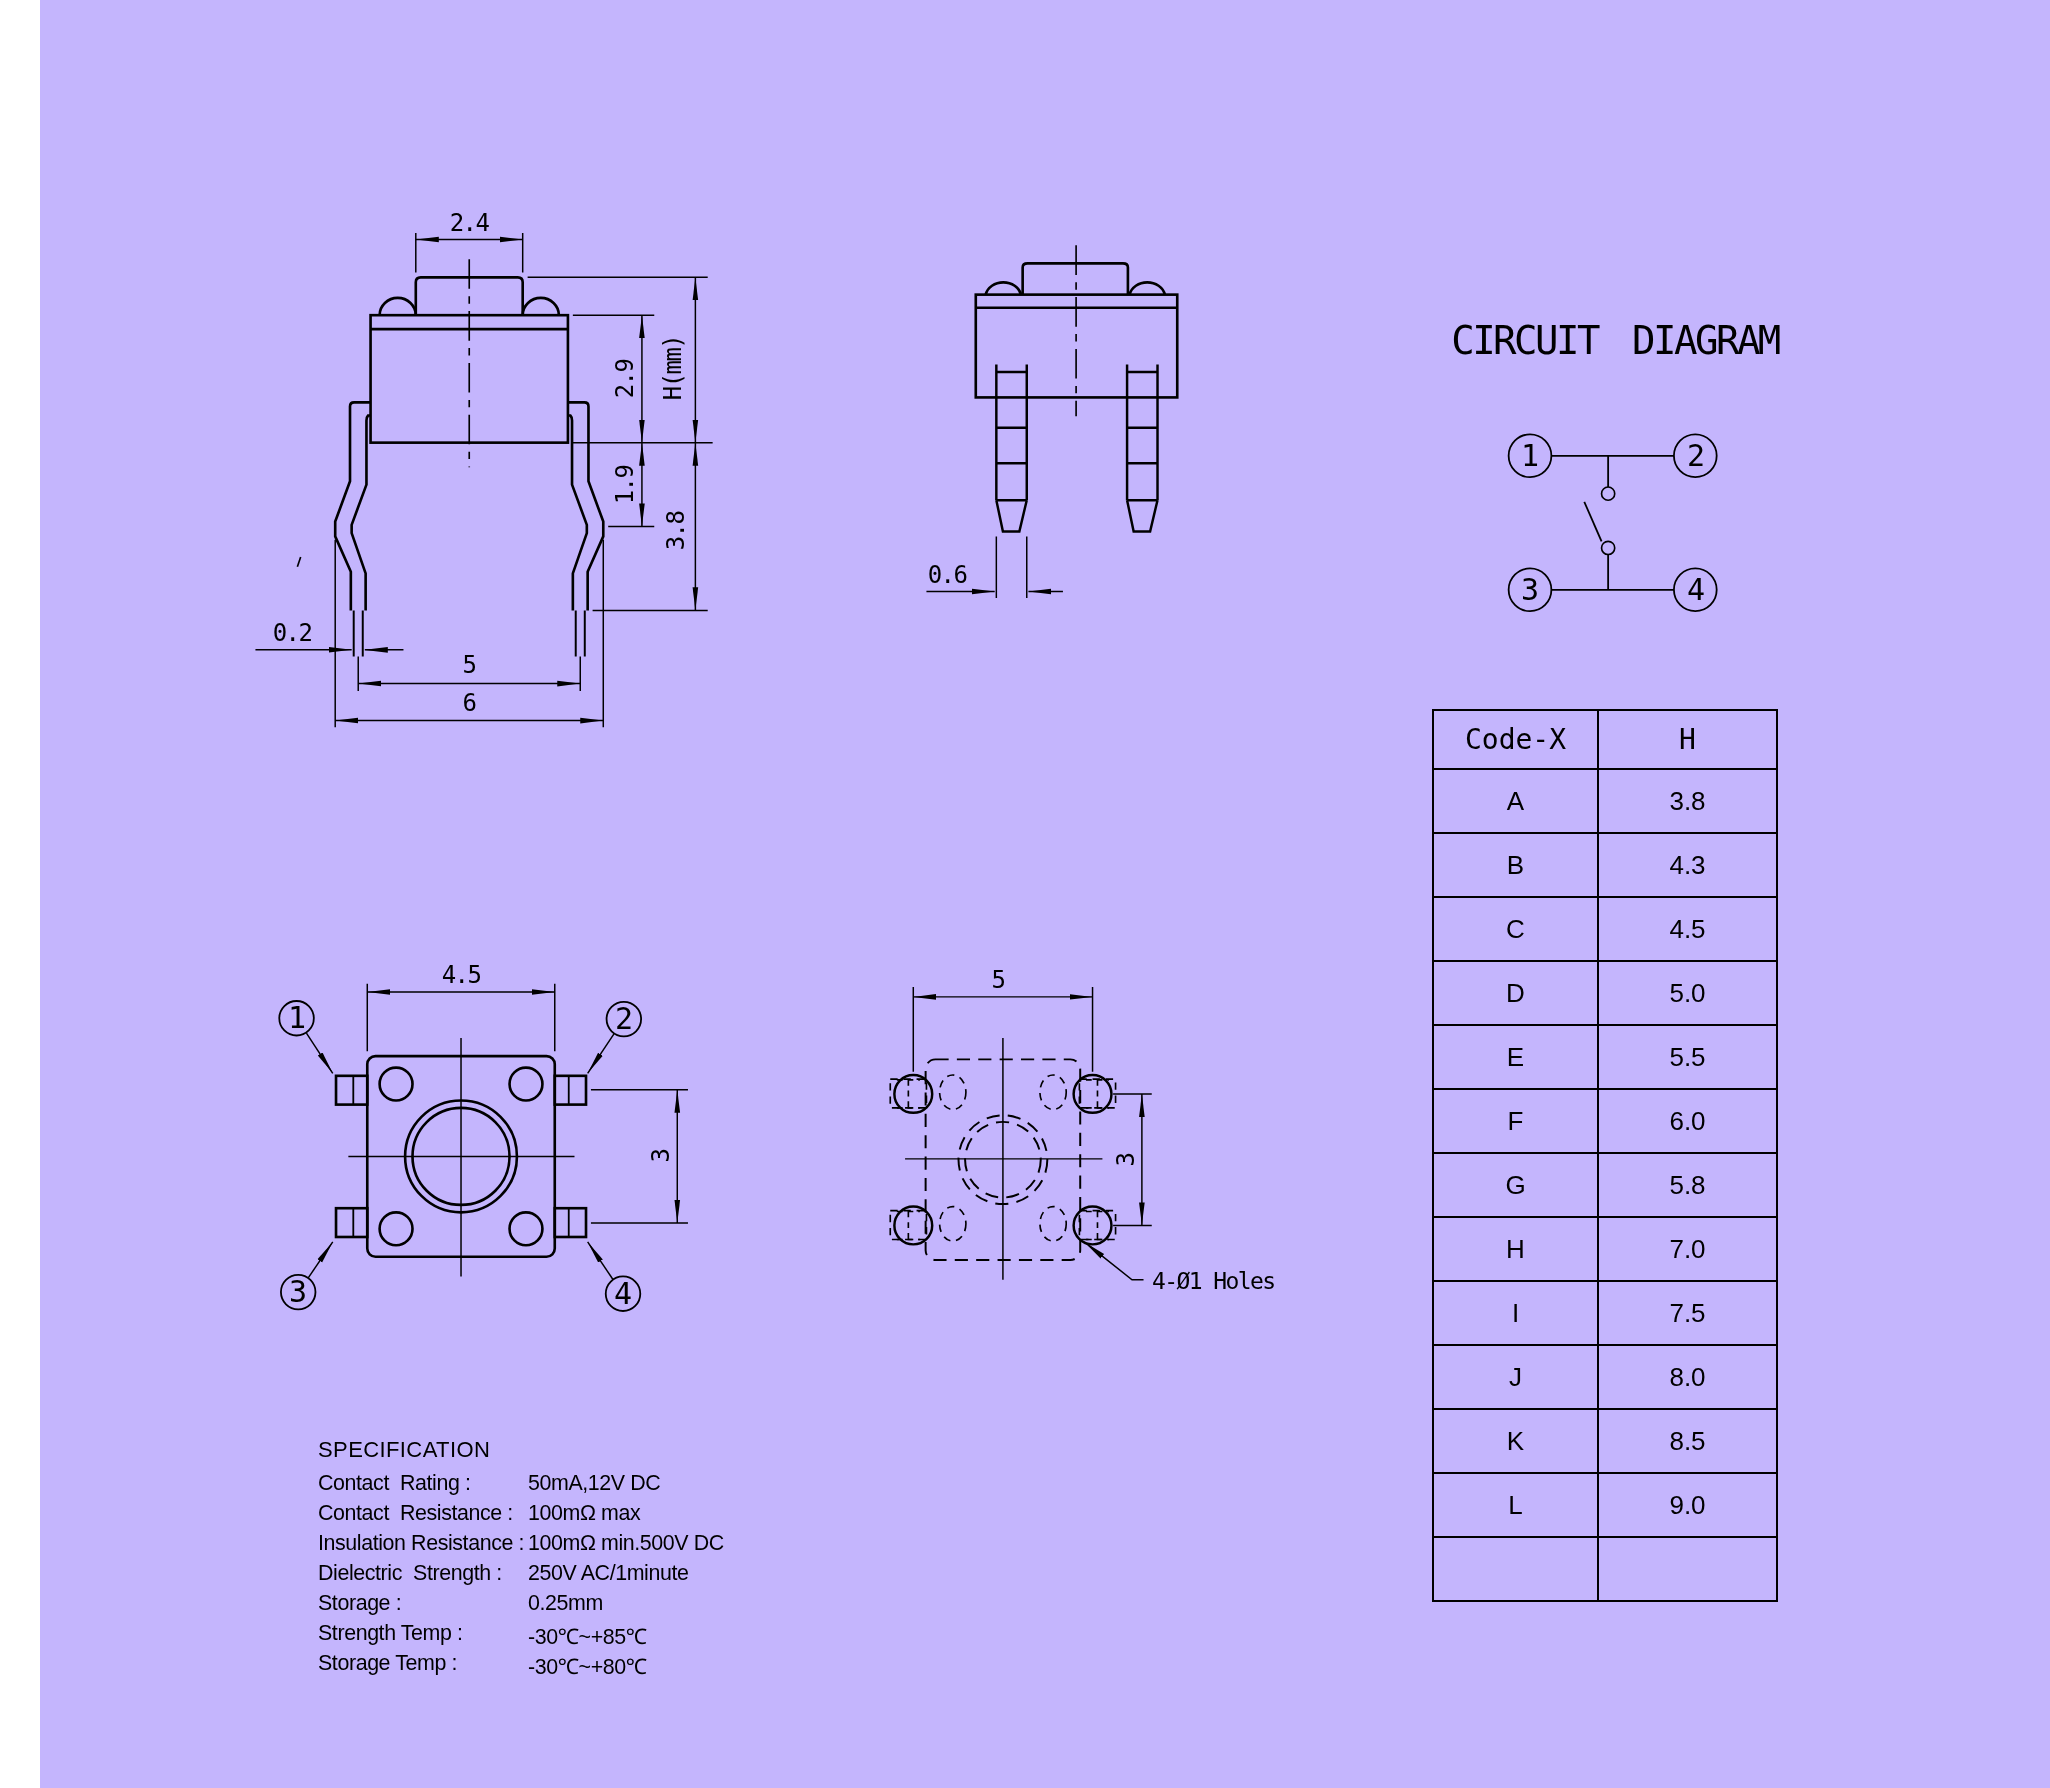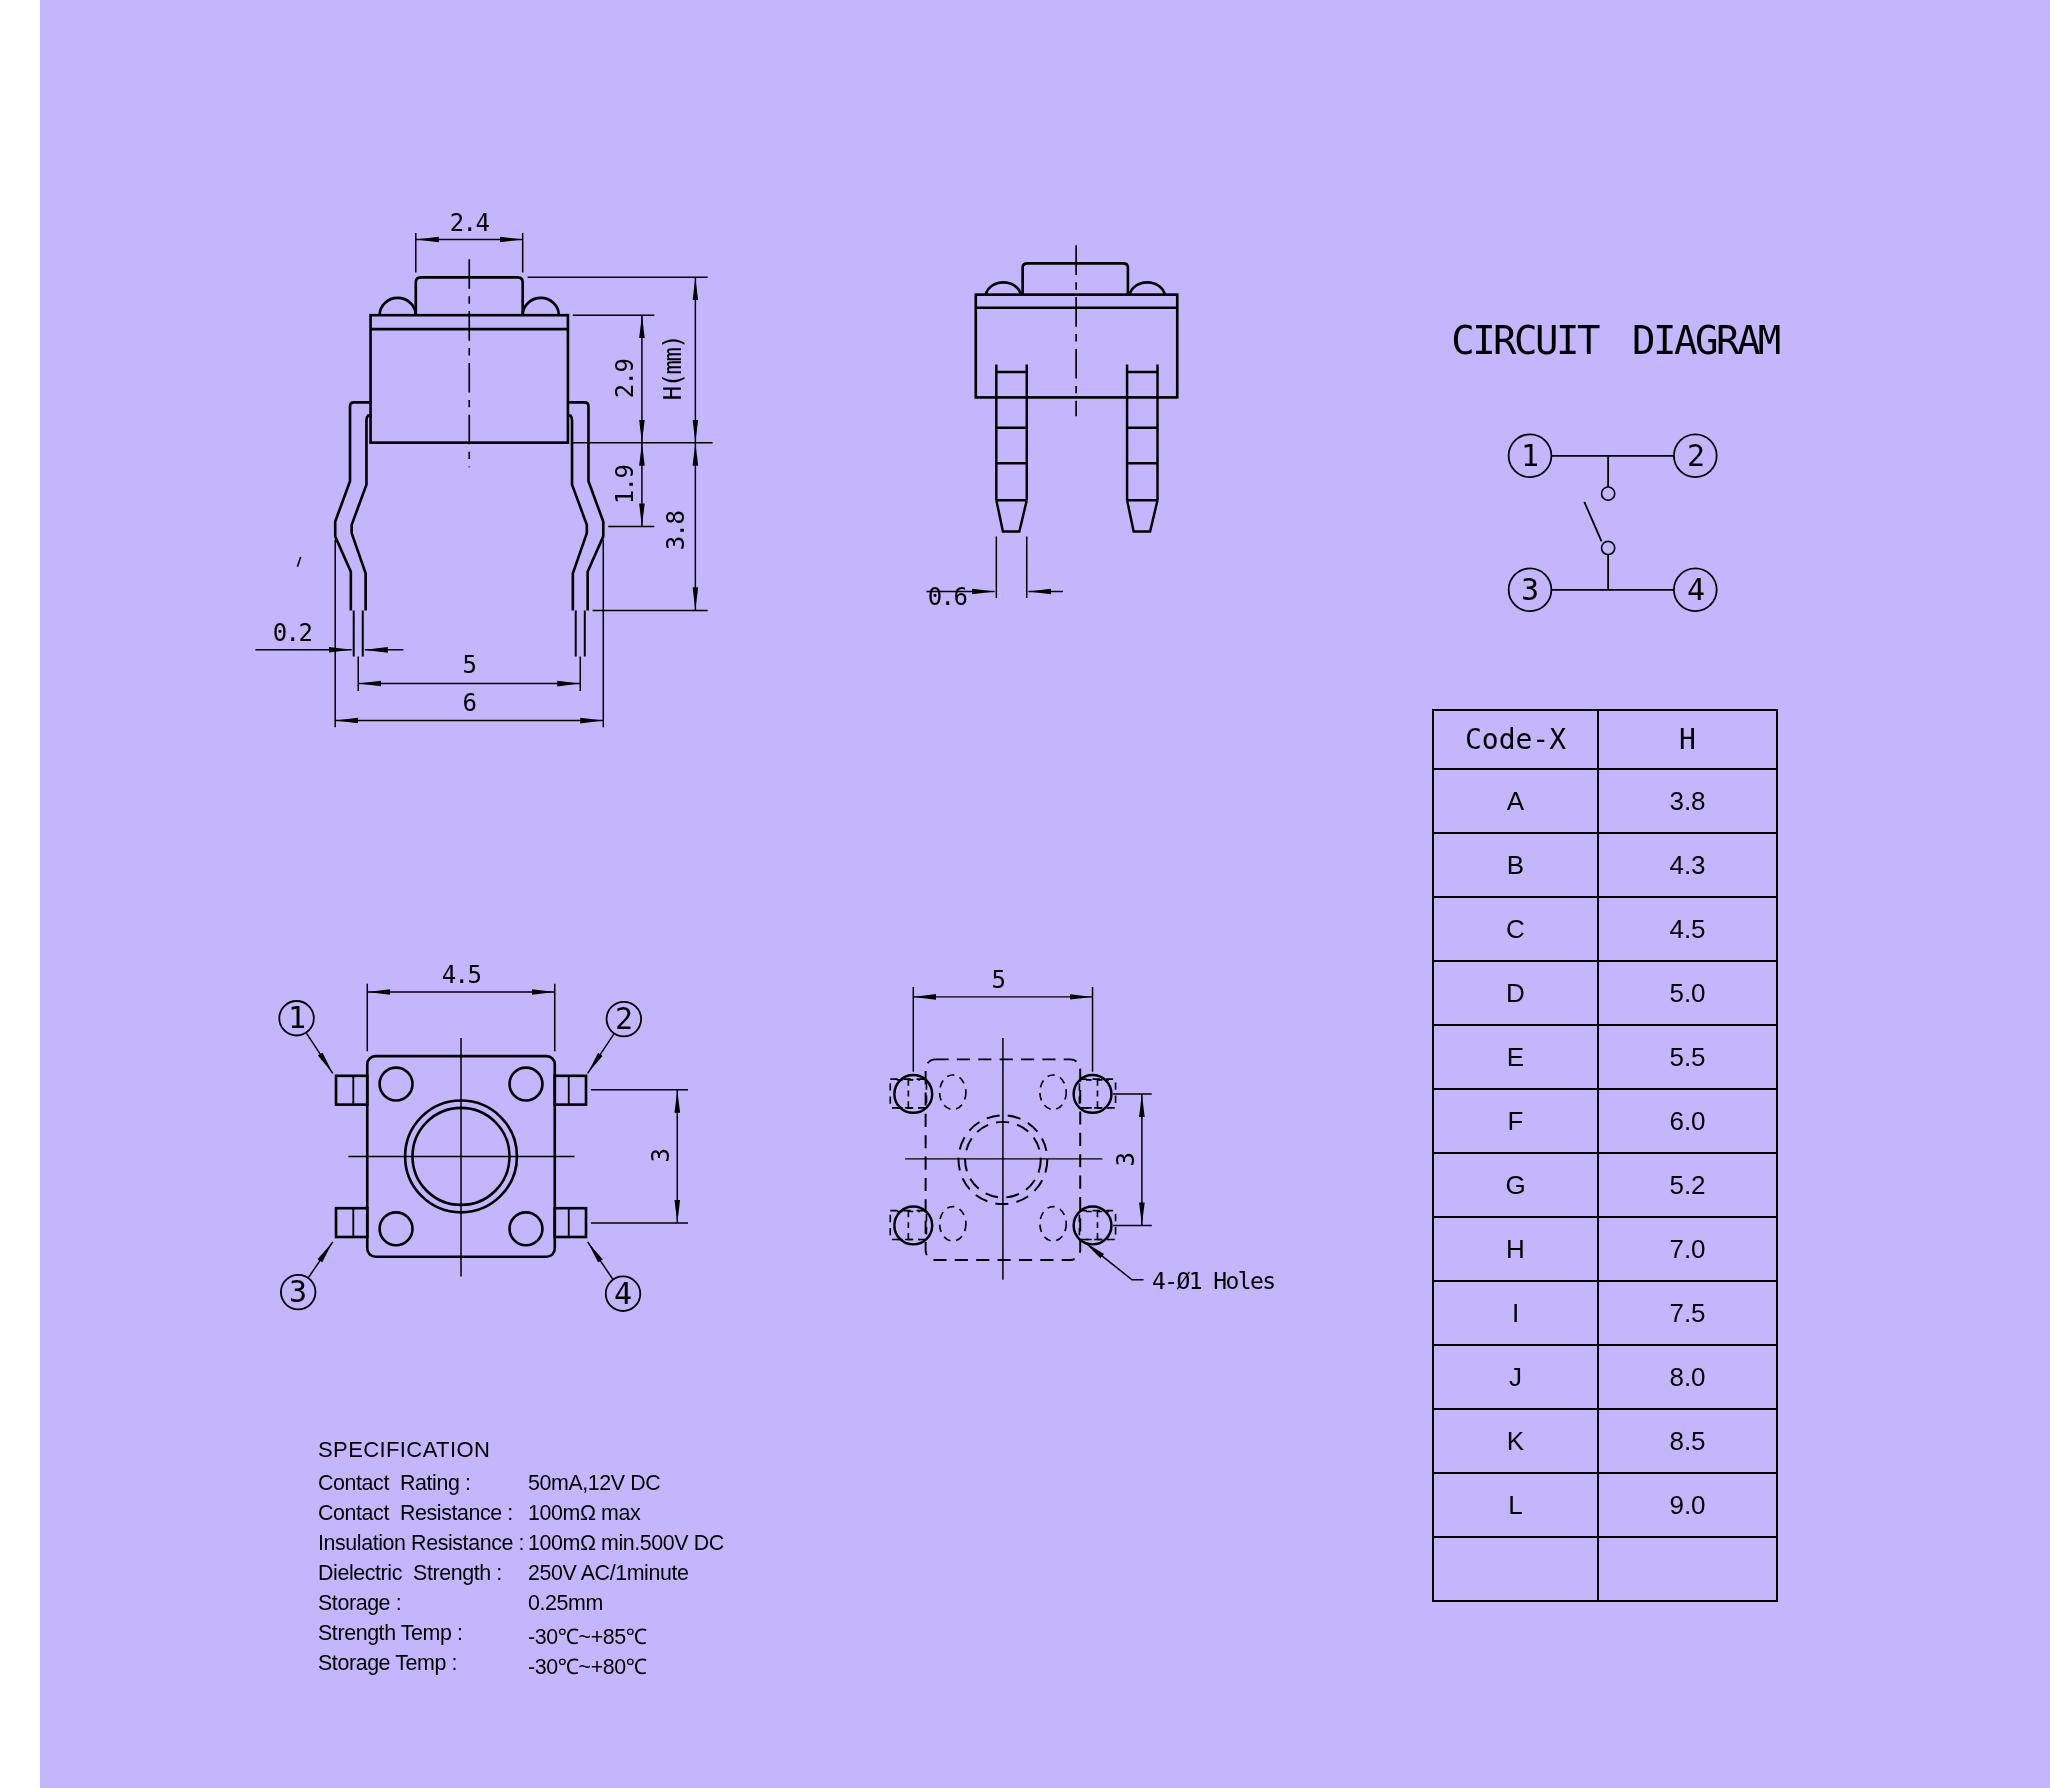--- a/index.html
+++ b/index.html
@@ -214,21 +214,21 @@
 
   <div class="lbl" style="left:429px; top:223px;">2.4</div>
   <div class="lbl v" style="left:633px; top:368px;">H(mm)</div>
   <div class="lbl v" style="left:585px; top:379px;">2.9</div>
   <div class="lbl v" style="left:585px; top:485px;">1.9</div>
   <div class="lbl v" style="left:636px; top:531px;">3.8</div>
   <div class="lbl" style="left:252px; top:633px;">0.2</div>
   <div class="lbl" style="left:429px; top:665px;">5</div>
   <div class="lbl" style="left:429px; top:703px;">6</div>
 
-  <div class="lbl" style="left:907px; top:597px;">0.6</div>
+  <div class="lbl" style="left:907px; top:575px;">0.6</div>
 
   <div class="lbl cad-title" style="left:1575px; top:340px;">CIRCUIT DIAGRAM</div>
   <div class="lbl callnum" style="left:1490px; top:456px;">1</div>
   <div class="lbl callnum" style="left:1656px; top:456px;">2</div>
   <div class="lbl callnum" style="left:1490px; top:590px;">3</div>
   <div class="lbl callnum" style="left:1656px; top:590px;">4</div>
 
   <div class="lbl" style="left:421px; top:975px;">4.5</div>
   <div class="lbl v" style="left:621px; top:1156px;">3</div>
   <div class="lbl callnum" style="left:257px; top:1018px;">1</div>
@@ -267,21 +267,21 @@
       <tr>
           <td>E</td>
           <td>5.5</td>
         </tr>
       <tr>
           <td>F</td>
           <td>6.0</td>
         </tr>
       <tr>
           <td>G</td>
-          <td>5.2</td>
+          <td>5.8</td>
         </tr>
       <tr>
           <td>H</td>
           <td>7.0</td>
         </tr>
       <tr>
           <td>I</td>
           <td>7.5</td>
         </tr>
       <tr>

